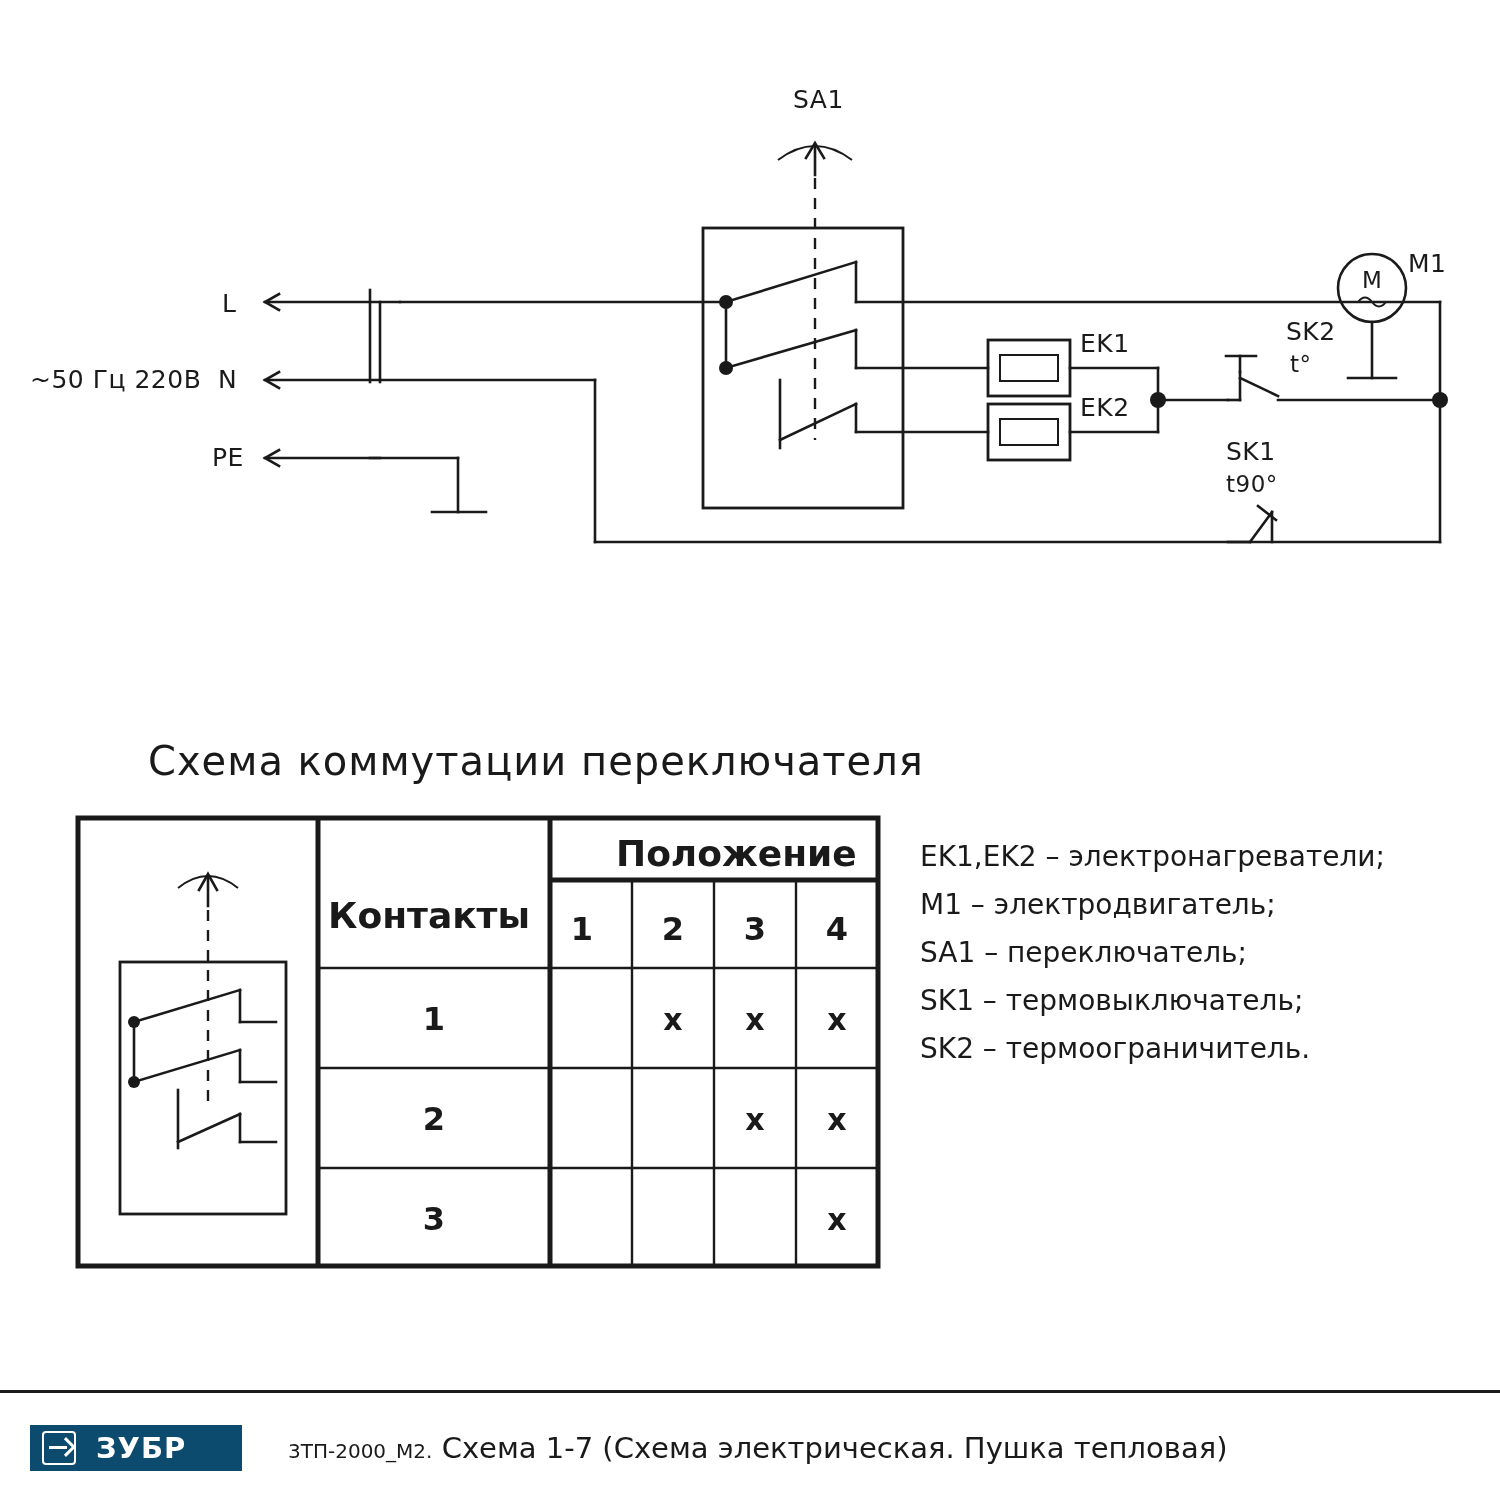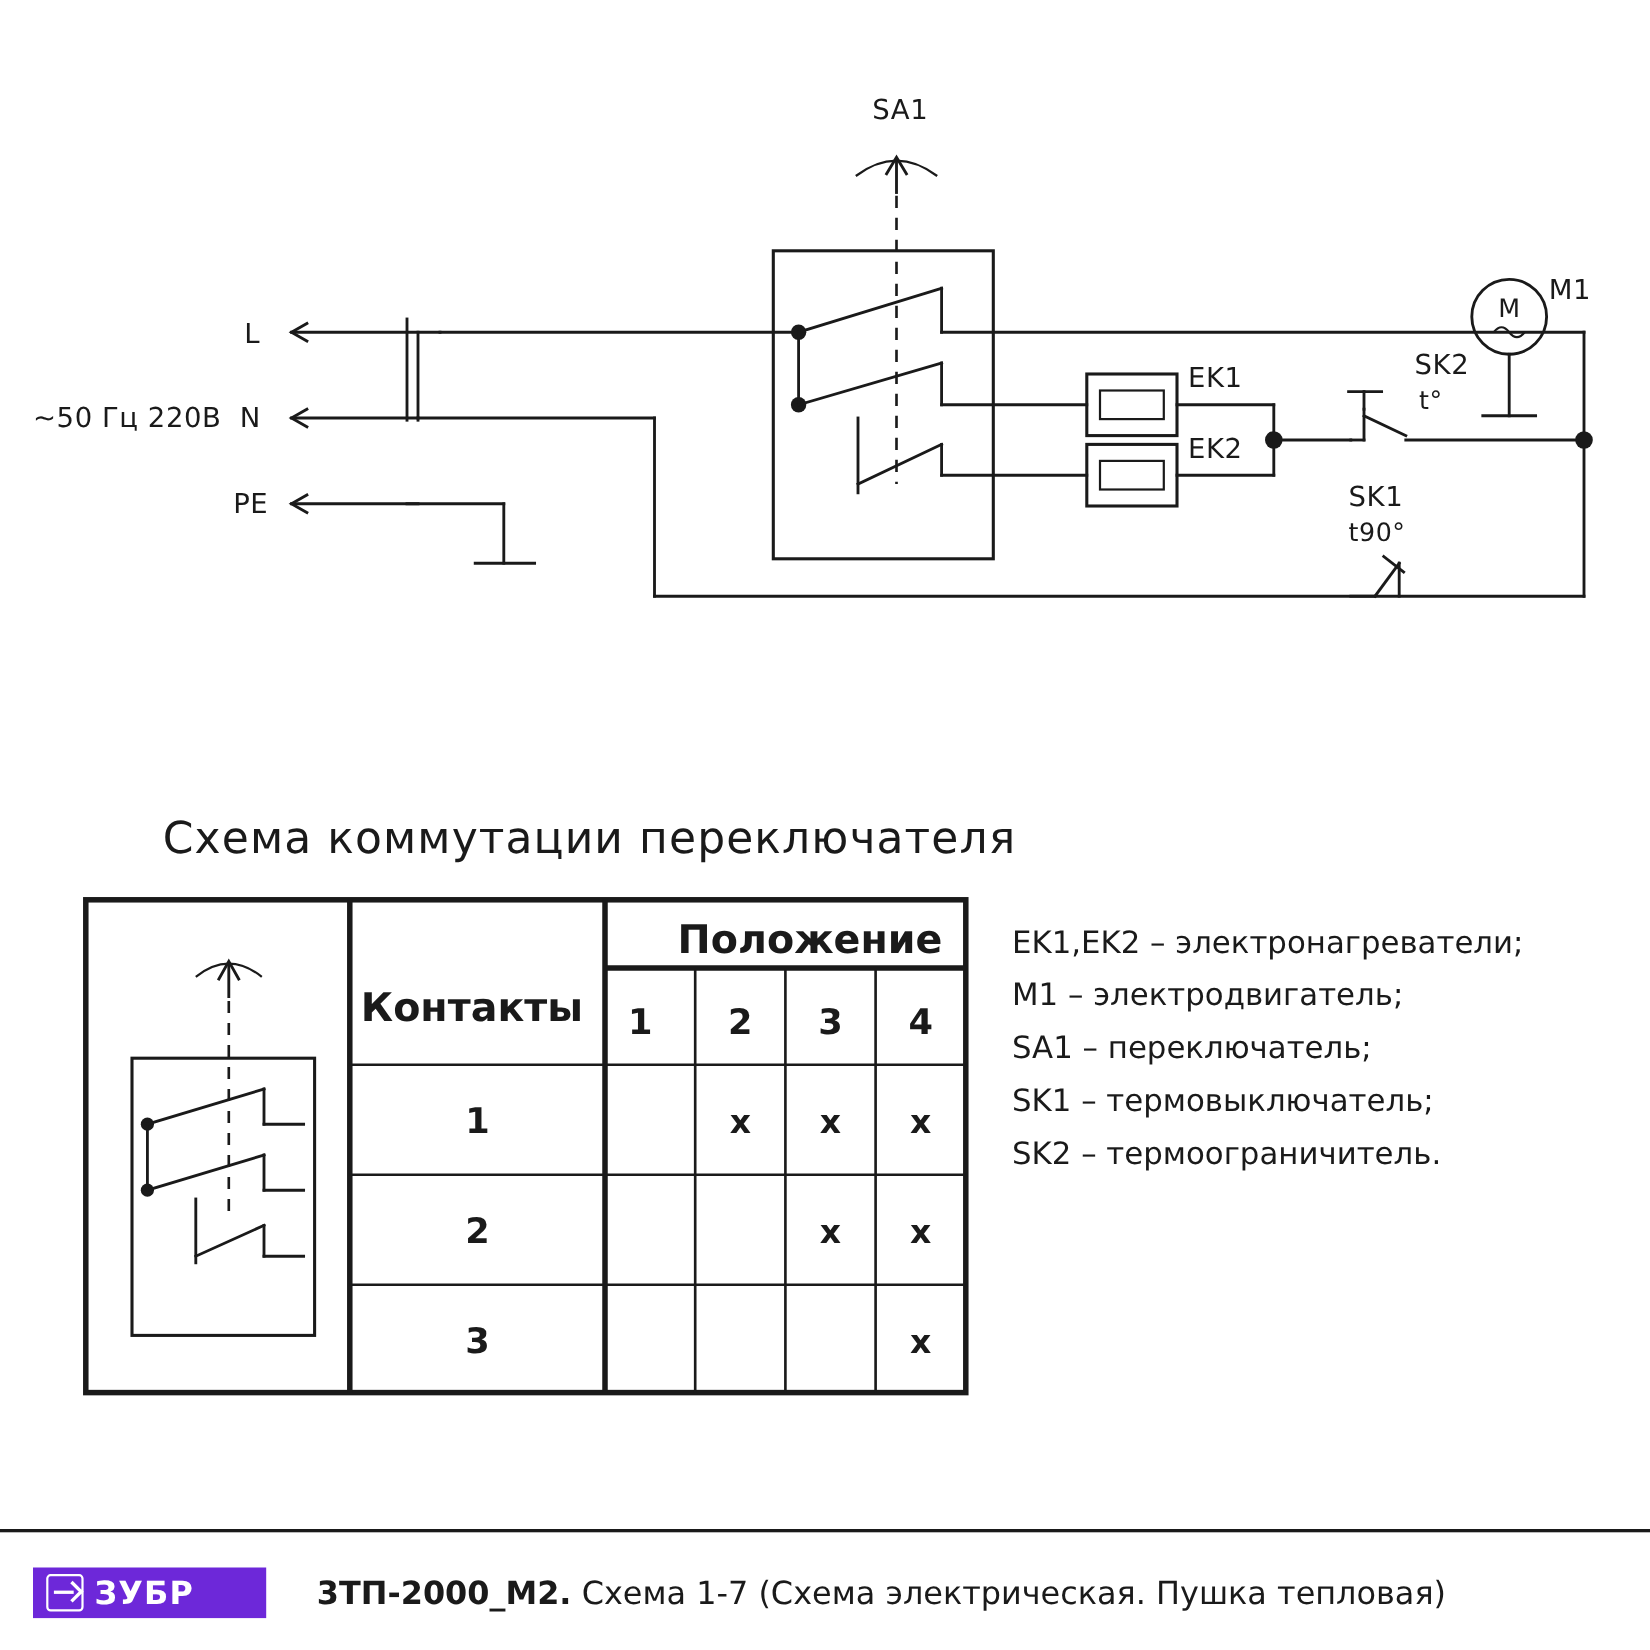--- a/index.html
+++ b/index.html
@@ -84,24 +84,24 @@
   #footer-inner {
     display: flex;
     align-items: center;
     height: 110px;
     padding-left: 30px;
     box-sizing: border-box;
   }
   #brand-logo {
     width: 212px;
     height: 46px;
-    background: #6d28d9;
+    background: #0c4a6e;
     display: flex;
     align-items: center;
-    gap: 10px;
+    gap: 20px;
     padding-left: 12px;
     box-sizing: border-box;
   }
   #brand-mark {
     width: 30px;
     height: 30px;
     border: 2px solid #ffffff;
     border-radius: 4px;
     position: relative;
     flex: none;
@@ -130,22 +130,22 @@
     letter-spacing: 1px;
   }
   #footer-caption {
     margin-left: 46px;
     font-family: "DejaVu Sans", sans-serif;
     font-size: 29px;
     color: #1a1a1a;
     white-space: nowrap;
   }
   #footer-caption .model {
-    font-weight: bold;
-    font-size: 29px;
+    font-weight: normal;
+    font-size: 20px;
   }
 </style>
 </head>
 <body>
 
 <div id="root">
 
   <svg class="diagram" viewBox="0 0 1500 1500">
 
     <text class="txt" x="793" y="108">SA1</text>

